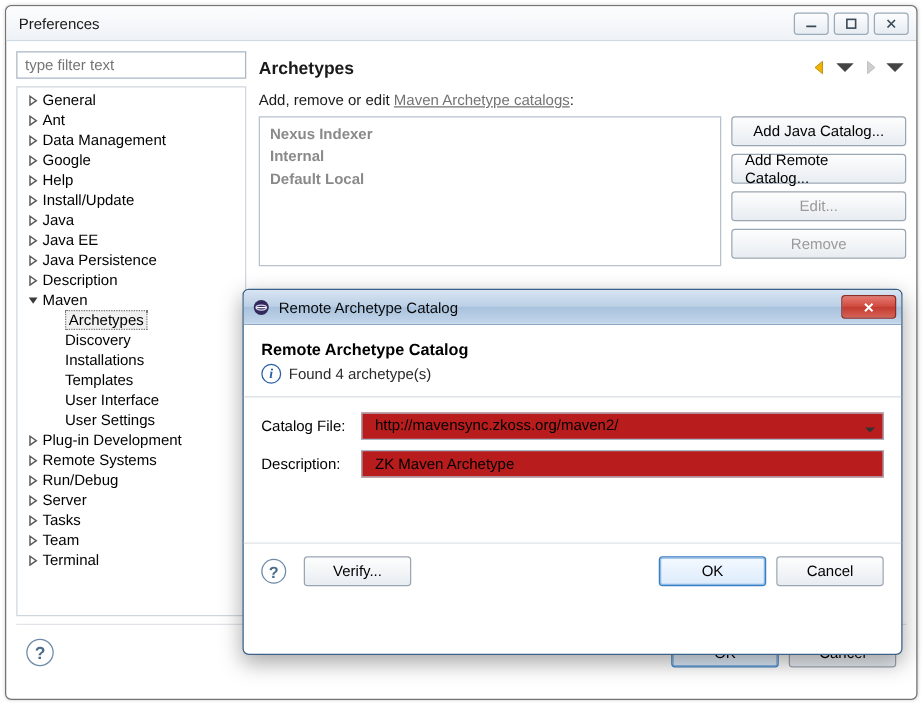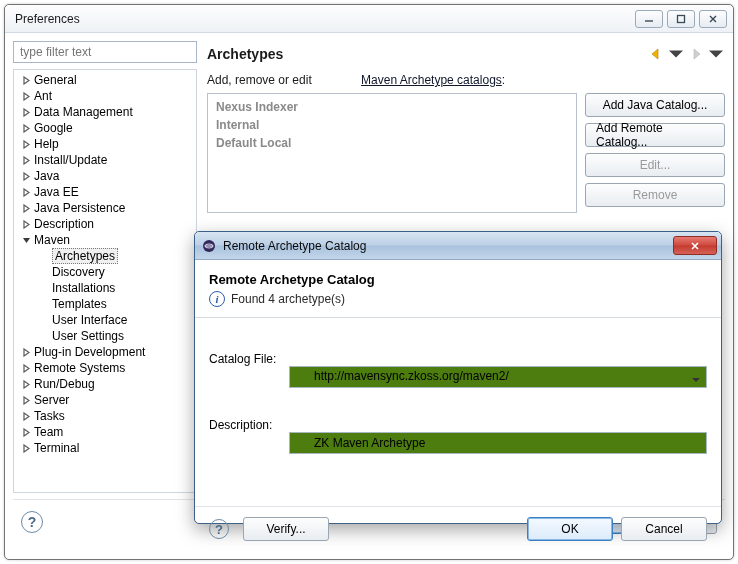--- a/index.html
+++ b/index.html
@@ -36,21 +36,21 @@
   .tree ul{ list-style:none; margin:0; padding-left:18px;}
   .tree .selbox{ background:#f0f0f0; border:1px dotted #7a7a7a; padding:0 2px; border-radius:0;}
 
   .right-pane{ flex:1; display:flex; flex-direction:column; padding-left:10px;}
   .rp-head{ display:flex; align-items:center; height:26px;}
   .rp-head h1{ flex:1; margin:0; font-size:14px; font-weight:bold; color:#1a1a1a;}
   .nav-icons{ display:flex; align-items:center; gap:2px;}
   .nav-icons .arr{ width:18px; height:18px; display:flex; align-items:center; justify-content:center;}
   .nav-icons svg{width:14px;height:14px;}
   .rp-sub{ margin-top:6px; color:#1a1a1a;}
-  .rp-sub a{ color:#0f172a; margin-left:46px;}
+  .rp-sub a{ color:#737373; }
 
   .catalog-area{ display:flex; margin-top:6px; gap:8px;}
   .catalog-list{ flex:1; height:120px; border:1px solid #b7c2cd; background:#fff; padding:6px 8px;
                  color:#8a8a8a;}
   .catalog-list div{ height:18px;font-weight:bold;}
   .catalog-btns{ width:140px; display:flex; flex-direction:column; gap:6px;}
   .btn{ height:24px; border:1px solid #9aa6b2; border-radius:3px;
         background:linear-gradient(#fdfdfd,#e8edf2); color:#000; display:flex; align-items:center;
         justify-content:center; padding:0 10px; cursor:default;}
   .btn.disabled{ color:#9a9a9a; }
@@ -83,21 +83,21 @@
 
   .dlg-body{ padding:8px 14px 10px;}
   .dlg-head{ font-size:13px; font-weight:bold; color:#000; margin:4px 0 4px;}
   .dlg-info{ display:flex; align-items:center; gap:6px; color:#2a2a2a; margin-bottom:10px;}
   .info-icon{ width:16px; height:16px; border-radius:50%; border:1.5px solid #2a5ea8;
               color:#2a5ea8; display:flex; align-items:center; justify-content:center;
               font-weight:bold; font-family:Georgia,serif; font-style:italic; font-size:11px;}
   .dlg-sep{ height:1px; background:#d8dde3; margin:2px -14px 12px;}
   .form-row{ display:flex; align-items:center; margin-bottom:8px;}
   .form-row label{ width:80px; color:#000;}
-  .txt{ flex:1; height:22px; border:1px solid #a9b7c4; padding:2px 24px; background:#4d7c0f; color:#000;margin-top:36px;}
+  .txt{ flex:1; height:22px; border:1px solid #a9b7c4; padding:2px 10px; background:#b91c1c; color:#000;}
   .combo{ position:relative;}
   .combo .caret{ position:absolute; right:6px; top:6px;}
   .combo .caret svg{width:8px;height:8px;}
 
   .dlg-footer{ display:flex; align-items:center; border-top:1px solid #e0e4e8;
                margin:52px -14px 0; padding:10px 14px 0;}
   .dlg-footer .help-icon{width:20px;height:20px;font-size:13px;}
   .dlg-footer .btn{ width:86px;}
   .dlg-footer .vbtn{ margin-left:14px;}
 

